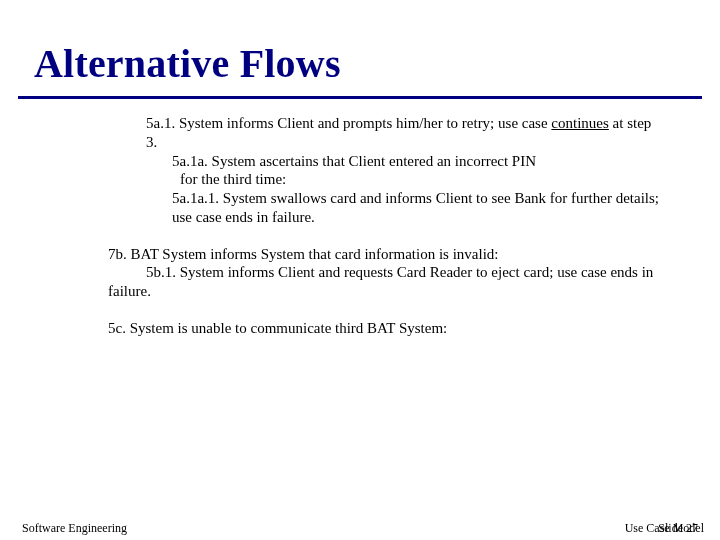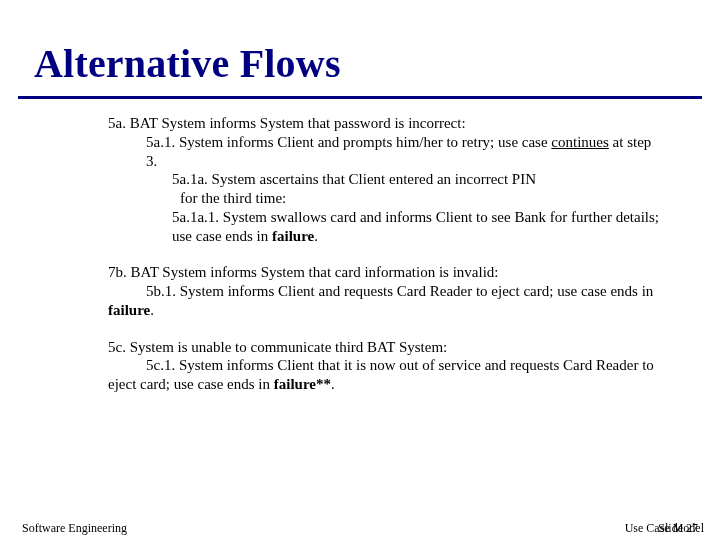--- a/index.html
+++ b/index.html
@@ -46,21 +46,21 @@
     color: #000000;
   }
   .block + .block {
     margin-top: 18px;
   }
   .l0 { margin-left: 0; }
   .l1 { margin-left: 38px; }
   .l2 { margin-left: 64px; }
   .l2b { margin-left: 72px; }
   .u { text-decoration: underline; }
-  .b { font-weight: bold; text-align: center; }
+  .b { font-weight: normal; text-align: center; }
   .footer {
     position: absolute;
     left: 0;
     right: 0;
     bottom: 16px;
     font-size: 12px;
     color: #000000;
   }
   .footer .fl {
     position: absolute;
@@ -86,43 +86,39 @@
 <body>
 
 <div class="slide">
 
   <div class="title">Alternative Flows</div>
   <div class="rule"></div>
 
   <div class="body">
 
     <div class="block">
-      <div class="l0">5a. BAT System informs System that password is incorrect:</div>
       <div class="l1">
         <span>5a.1. System informs Client and prompts him/her to retry; use case </span><span class="u">continues</span><span> at step 3.</span>
       </div>
       <div class="l2">5a.1a. System ascertains that Client entered an incorrect PIN</div>
       <div class="l2b"> for the third time:</div>
       <div class="l2">
         <span>5a.1a.1. System swallows card and informs Client to see Bank for further details; use case ends in </span><span class="b">failure</span><span>.</span>
       </div>
     </div>
 
     <div class="block">
       <div class="l0">7b. BAT System informs System that card information is invalid:</div>
       <div class="l0" style="text-indent:38px;">
         <span>5b.1. System informs Client and requests Card Reader to eject card; use case ends in </span><span class="b">failure</span><span>.</span>
       </div>
     </div>
 
     <div class="block">
       <div class="l0">5c. System is unable to communicate third BAT System:</div>
-      <div class="l0" style="text-indent:38px;">
-        <span>5c.1. System informs Client that it is now out of service and requests Card Reader to eject card; use case ends in </span><span class="b">failure**</span><span>.</span>
-      </div>
     </div>
 
   </div>
 
   <div class="footer">
     <div class="fl">Software Engineering</div>
     <div class="fc">Use Case Model</div>
     <div class="fr">
       <span>Slide </span><span>27</span>
     </div>

